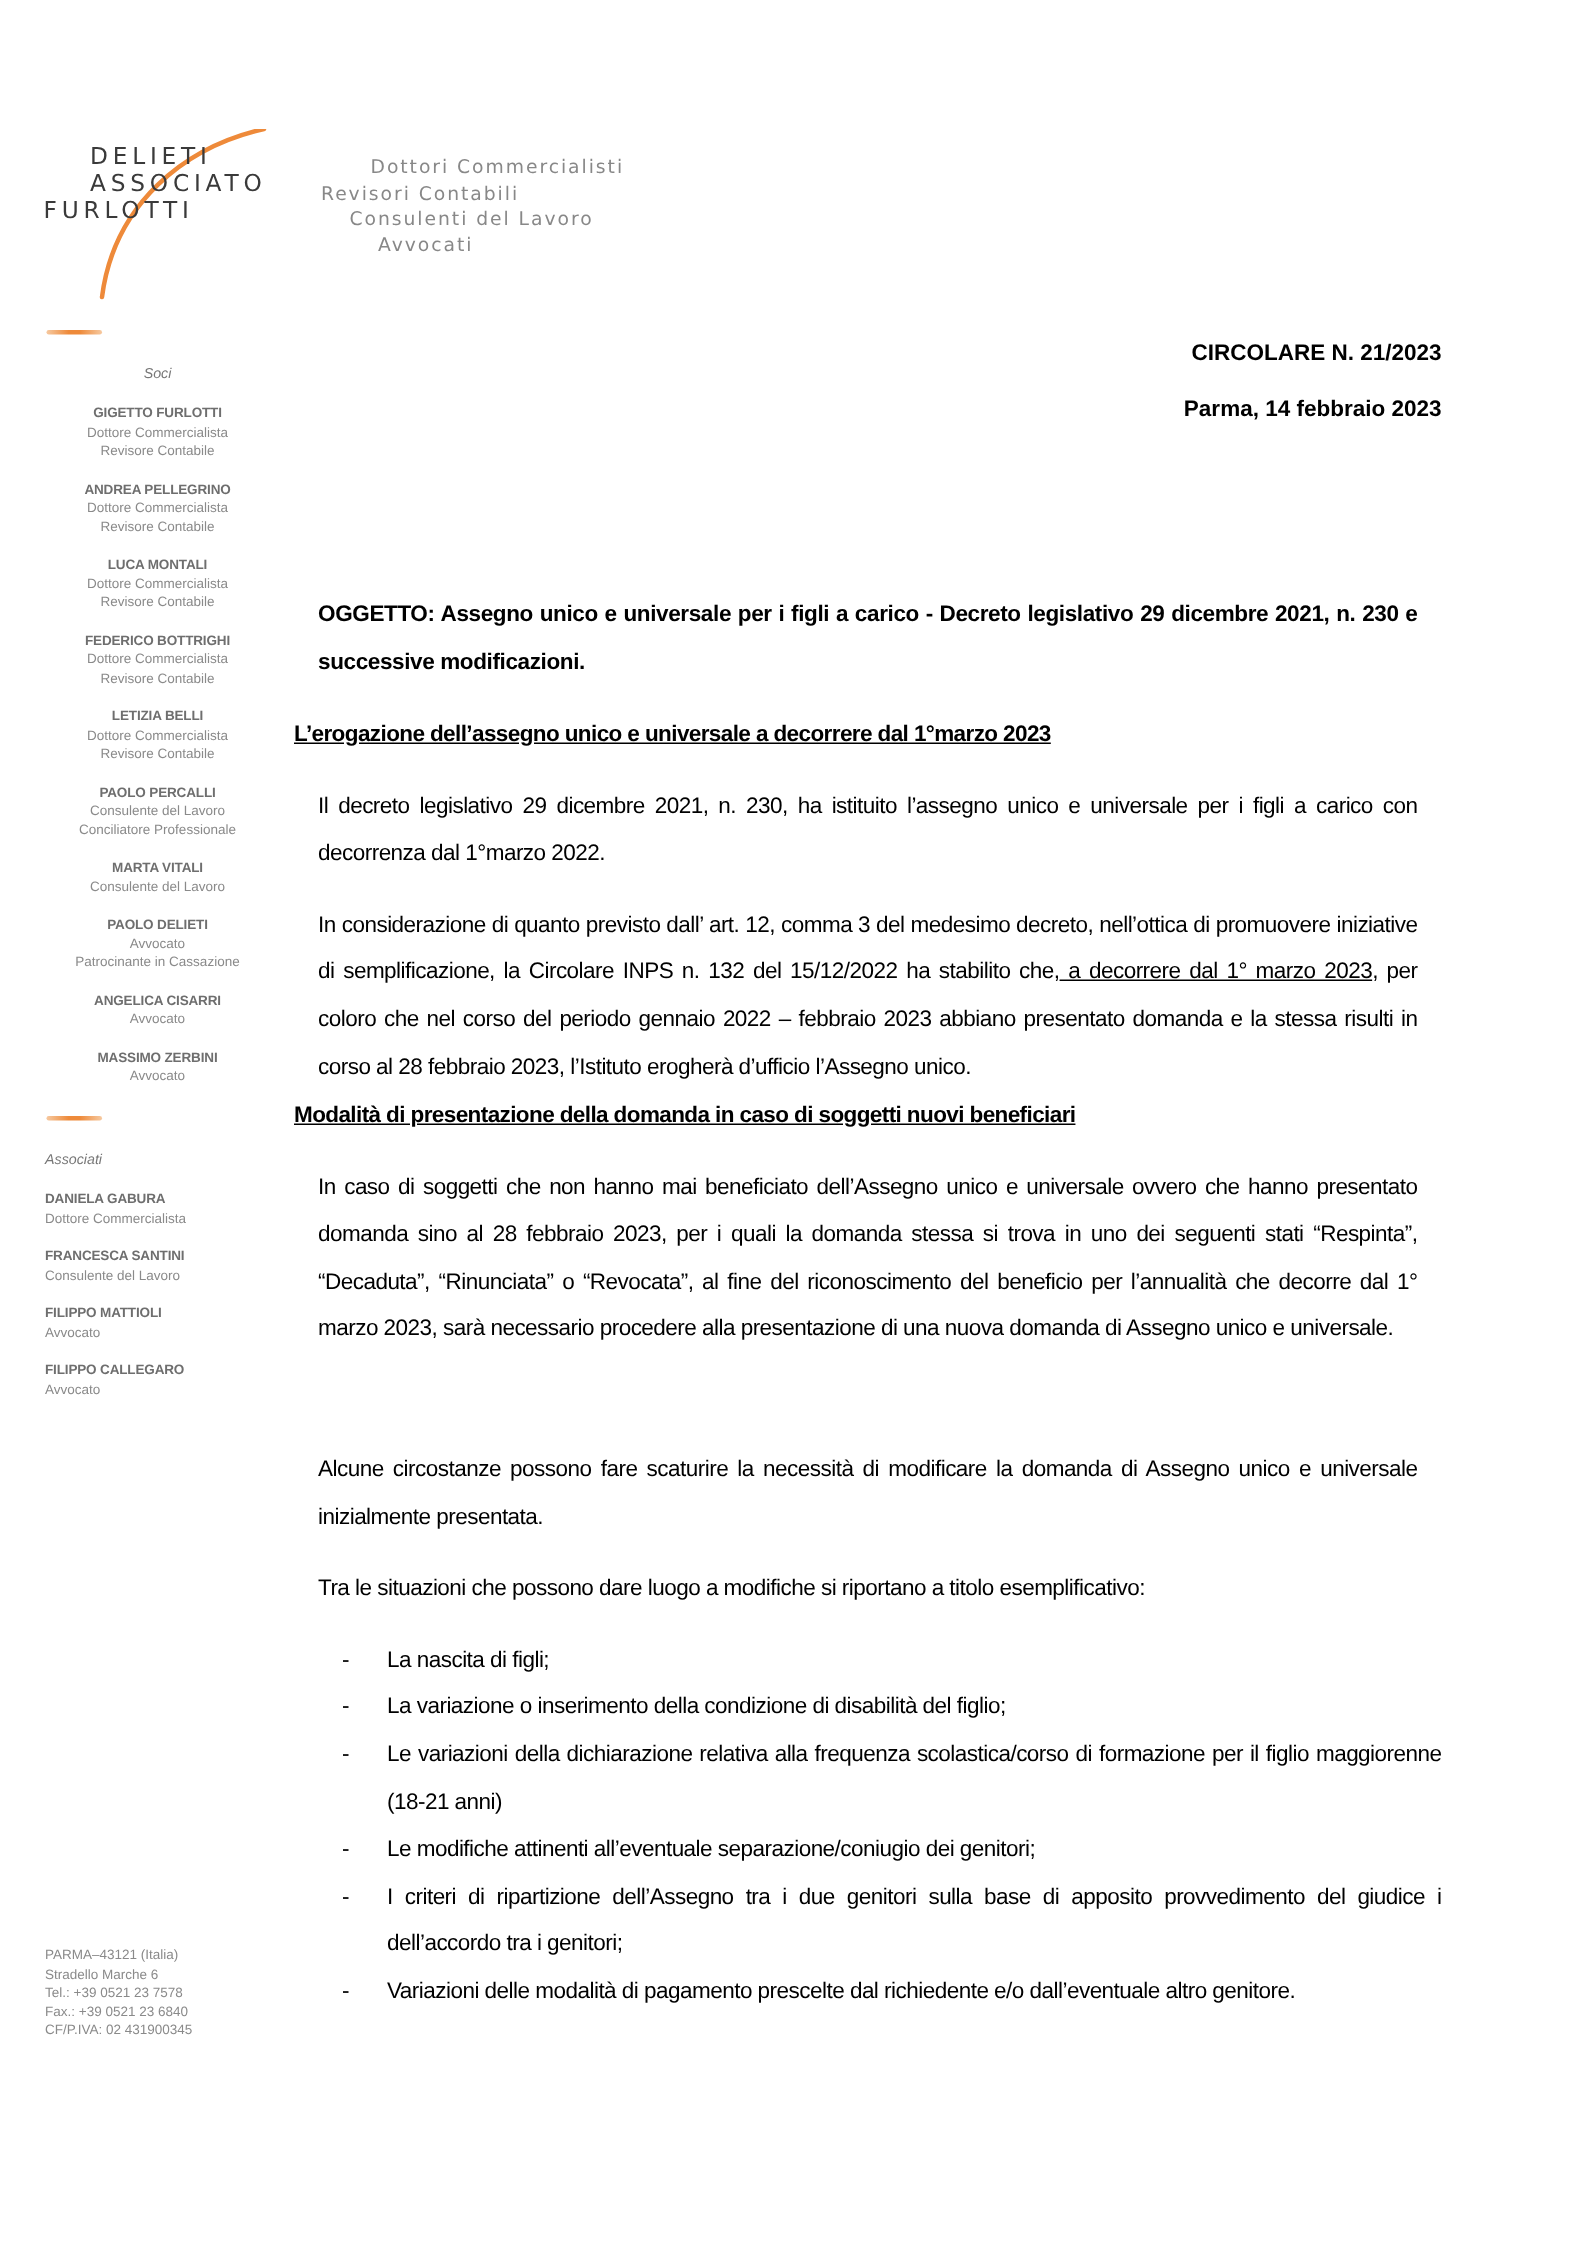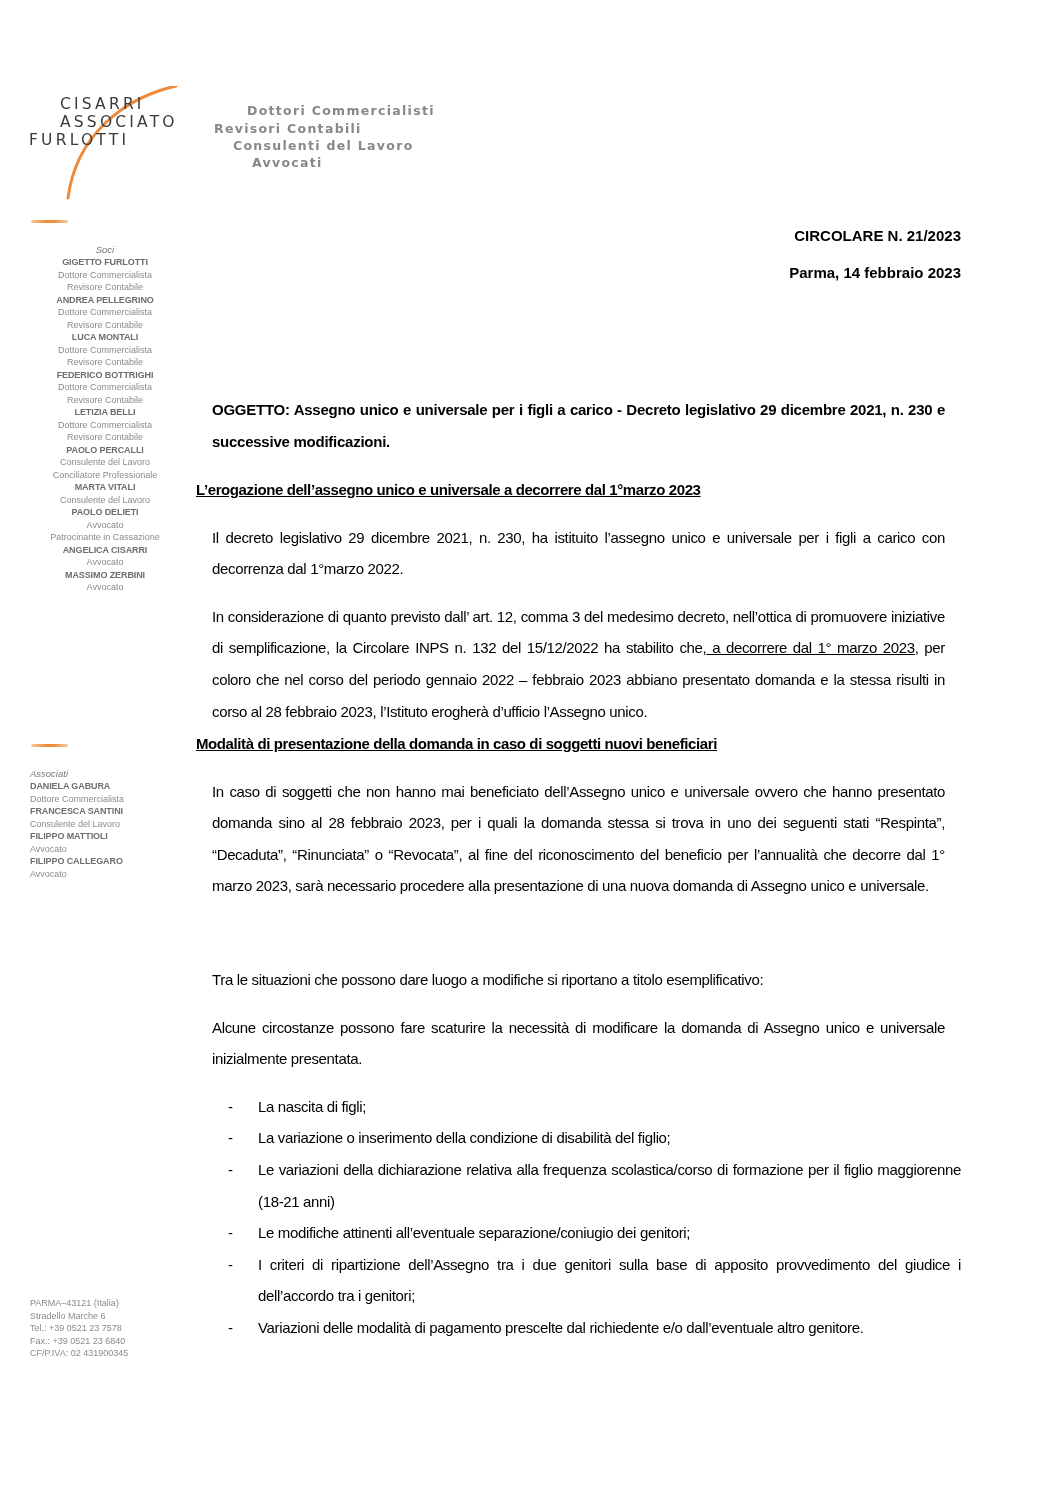--- a/index.html
+++ b/index.html
@@ -7,35 +7,35 @@
            font-family: "Liberation Sans", sans-serif; color: #000; }
 
     .logo { position: absolute; left: 28px; top: 86px; width: 160px; height: 115px; }
     .logo svg { position: absolute; left: 0; top: 0; }
     .logo-line { position: absolute; font-family: "DejaVu Sans", sans-serif; font-size: 15.5px;
                  letter-spacing: 3.2px; color: #3a3a3a; line-height: 18px; }
     .logo-l1 { left: 32px; top: 9px; }
     .logo-l2 { left: 32px; top: 27px; }
     .logo-l3 { left: 1px; top: 45px; }
 
-    .prof { position: absolute; font-family: "DejaVu Sans", sans-serif; font-weight: bold;
+    .prof { position: absolute; font-family: "DejaVu Sans", sans-serif; font-weight: normal;
             font-size: 12.5px; letter-spacing: 1.3px; color: #888888; line-height: 18px; }
     .prof-1 { left: 247px; top: 102px; }
     .prof-2 { left: 214px; top: 120px; }
     .prof-3 { left: 233px; top: 137px; }
     .prof-4 { left: 252px; top: 154px; }
 
     .dash { position: absolute; left: 31px; width: 37px; height: 3px; border-radius: 2px;
             background: linear-gradient(90deg, #f6c9a0, #ee8a3a 40%, #ee8a3a 60%, #f6c9a0); }
     .dash-1 { top: 220px; }
     .dash-2 { top: 744px; }
 
     .sidebar { position: absolute; left: 30px; width: 150px; font-family: "Liberation Sans", sans-serif; }
     .side-heading { font-style: italic; font-size: 9.5px; color: #777; margin: 0; line-height: 12px; }
-    .member { }
+    .member { margin-top: 13px; }
     .member-name { font-size: 9px; font-weight: bold; color: #6e6e6e; line-height: 12.5px; letter-spacing: -0.1px; }
     .member-role { font-size: 9px; color: #8a8a8a; line-height: 12.5px; }
     .soci { top: 244px; text-align: center; }
     .associati { top: 768px; }
 
     .address { position: absolute; left: 30px; top: 1297px; font-size: 9px; color: #8a8a8a; line-height: 12.5px; }
 
     .circ-head { position: absolute; right: 97px; top: 226px; text-align: right; font-weight: bold;
                  font-size: 15px; line-height: 20px; }
     .circ-head div { margin-bottom: 17px; }
@@ -52,21 +52,21 @@
     ul.bullets li { position: relative; padding-left: 62px; text-align: justify; letter-spacing: -0.35px; }
     ul.bullets li .b { position: absolute; left: 32px; top: 0; }
   </style>
 </head>
 <body>
 
 <div class="logo">
   <svg width="160" height="115" viewBox="0 0 160 115">
     <path d="M148 0 C 95 12, 48 50, 40 112" stroke="#ee8a3a" stroke-width="3" fill="none" stroke-linecap="round"></path>
   </svg>
-  <div class="logo-line logo-l1">CISARRI</div>
+  <div class="logo-line logo-l1">DELIETI</div>
   <div class="logo-line logo-l2">ASSOCIATO</div>
   <div class="logo-line logo-l3">FURLOTTI</div>
 </div>
 
 <div class="prof prof-1">Dottori Commercialisti</div>
 <div class="prof prof-2">Revisori Contabili</div>
 <div class="prof prof-3">Consulenti del Lavoro</div>
 <div class="prof prof-4">Avvocati</div>
 
 <div class="dash dash-1"></div>
@@ -170,22 +170,22 @@
   <p>Il decreto legislativo 29 dicembre 2021, n. 230, ha istituito l’assegno unico e universale per i figli a carico con decorrenza dal 1°marzo 2022.</p>
   <p><span>In considerazione di quanto previsto dall’ art. 12, comma 3 del medesimo decreto, nell’ottica di promuovere iniziative di semplificazione, la Circolare INPS n. 132 del 15/12/2022 ha stabilito che,</span><span class="u"> a decorrere dal 1° marzo 2023</span><span>, per coloro che nel corso del periodo gennaio 2022 – febbraio 2023 abbiano presentato domanda e la stessa risulti in corso al 28 febbraio 2023, l’Istituto erogherà d’ufficio l’Assegno unico.</span></p>
 </div>
 
 <div class="section sec2">
   <h2>Modalità di presentazione della domanda in caso di soggetti nuovi beneficiari</h2>
   <p>In caso di soggetti che non hanno mai beneficiato dell’Assegno unico e universale ovvero che hanno presentato domanda sino al 28 febbraio 2023, per i quali la domanda stessa si trova in uno dei seguenti stati “Respinta”, “Decaduta”, “Rinunciata” o “Revocata”, al fine del riconoscimento del beneficio per l’annualità che decorre dal 1° marzo 2023, sarà necessario procedere alla presentazione di una nuova domanda di Assegno unico e universale.</p>
 </div>
 
 <div class="section sec3">
+  <p>Alcune circostanze possono fare scaturire la necessità di modificare la domanda di Assegno unico e universale inizialmente presentata.</p>
   <p>Tra le situazioni che possono dare luogo a modifiche si riportano a titolo esemplificativo:</p>
-  <p>Alcune circostanze possono fare scaturire la necessità di modificare la domanda di Assegno unico e universale inizialmente presentata.</p>
   <ul class="bullets" id="bullet-list">
       <li><span class="b">-</span><span>La nascita di figli;</span></li>
       <li><span class="b">-</span><span>La variazione o inserimento della condizione di disabilità del figlio;</span></li>
       <li><span class="b">-</span><span>Le variazioni della dichiarazione relativa alla frequenza scolastica/corso di formazione per il figlio maggiorenne (18-21 anni)</span></li>
       <li><span class="b">-</span><span>Le modifiche attinenti all’eventuale separazione/coniugio dei genitori;</span></li>
       <li><span class="b">-</span><span>I criteri di ripartizione dell’Assegno tra i due genitori sulla base di apposito provvedimento del giudice i dell’accordo tra i genitori;</span></li>
       <li><span class="b">-</span><span>Variazioni delle modalità di pagamento prescelte dal richiedente e/o dall’eventuale altro genitore.</span></li>
     </ul>
 </div>
 

